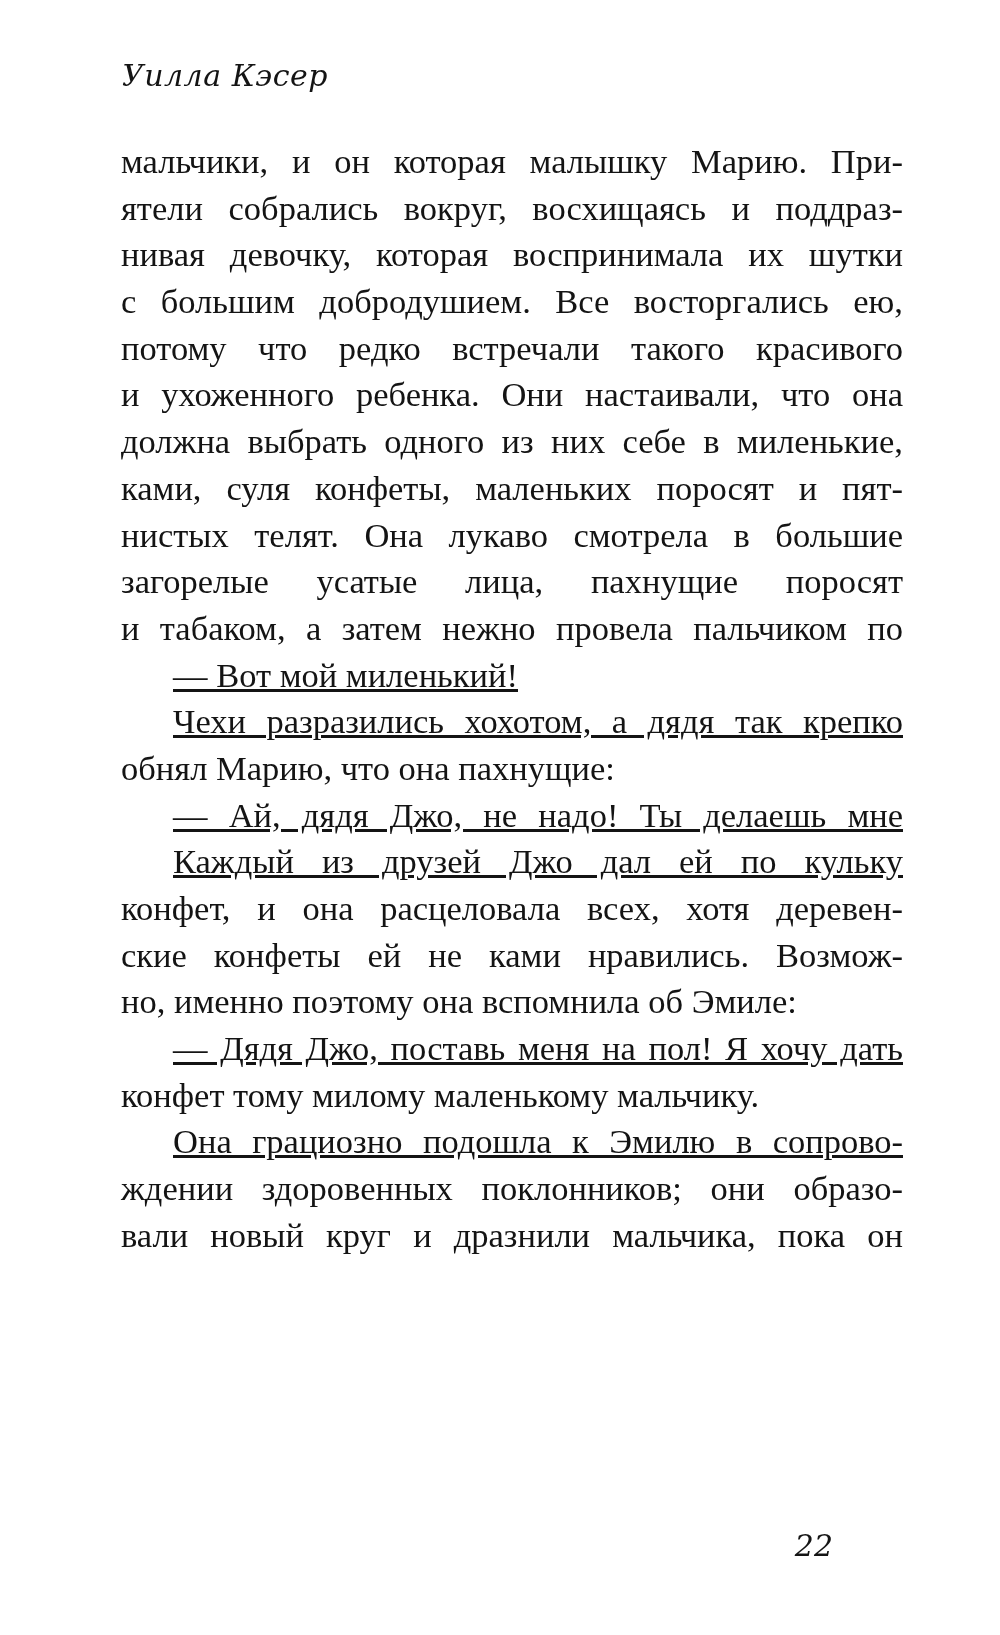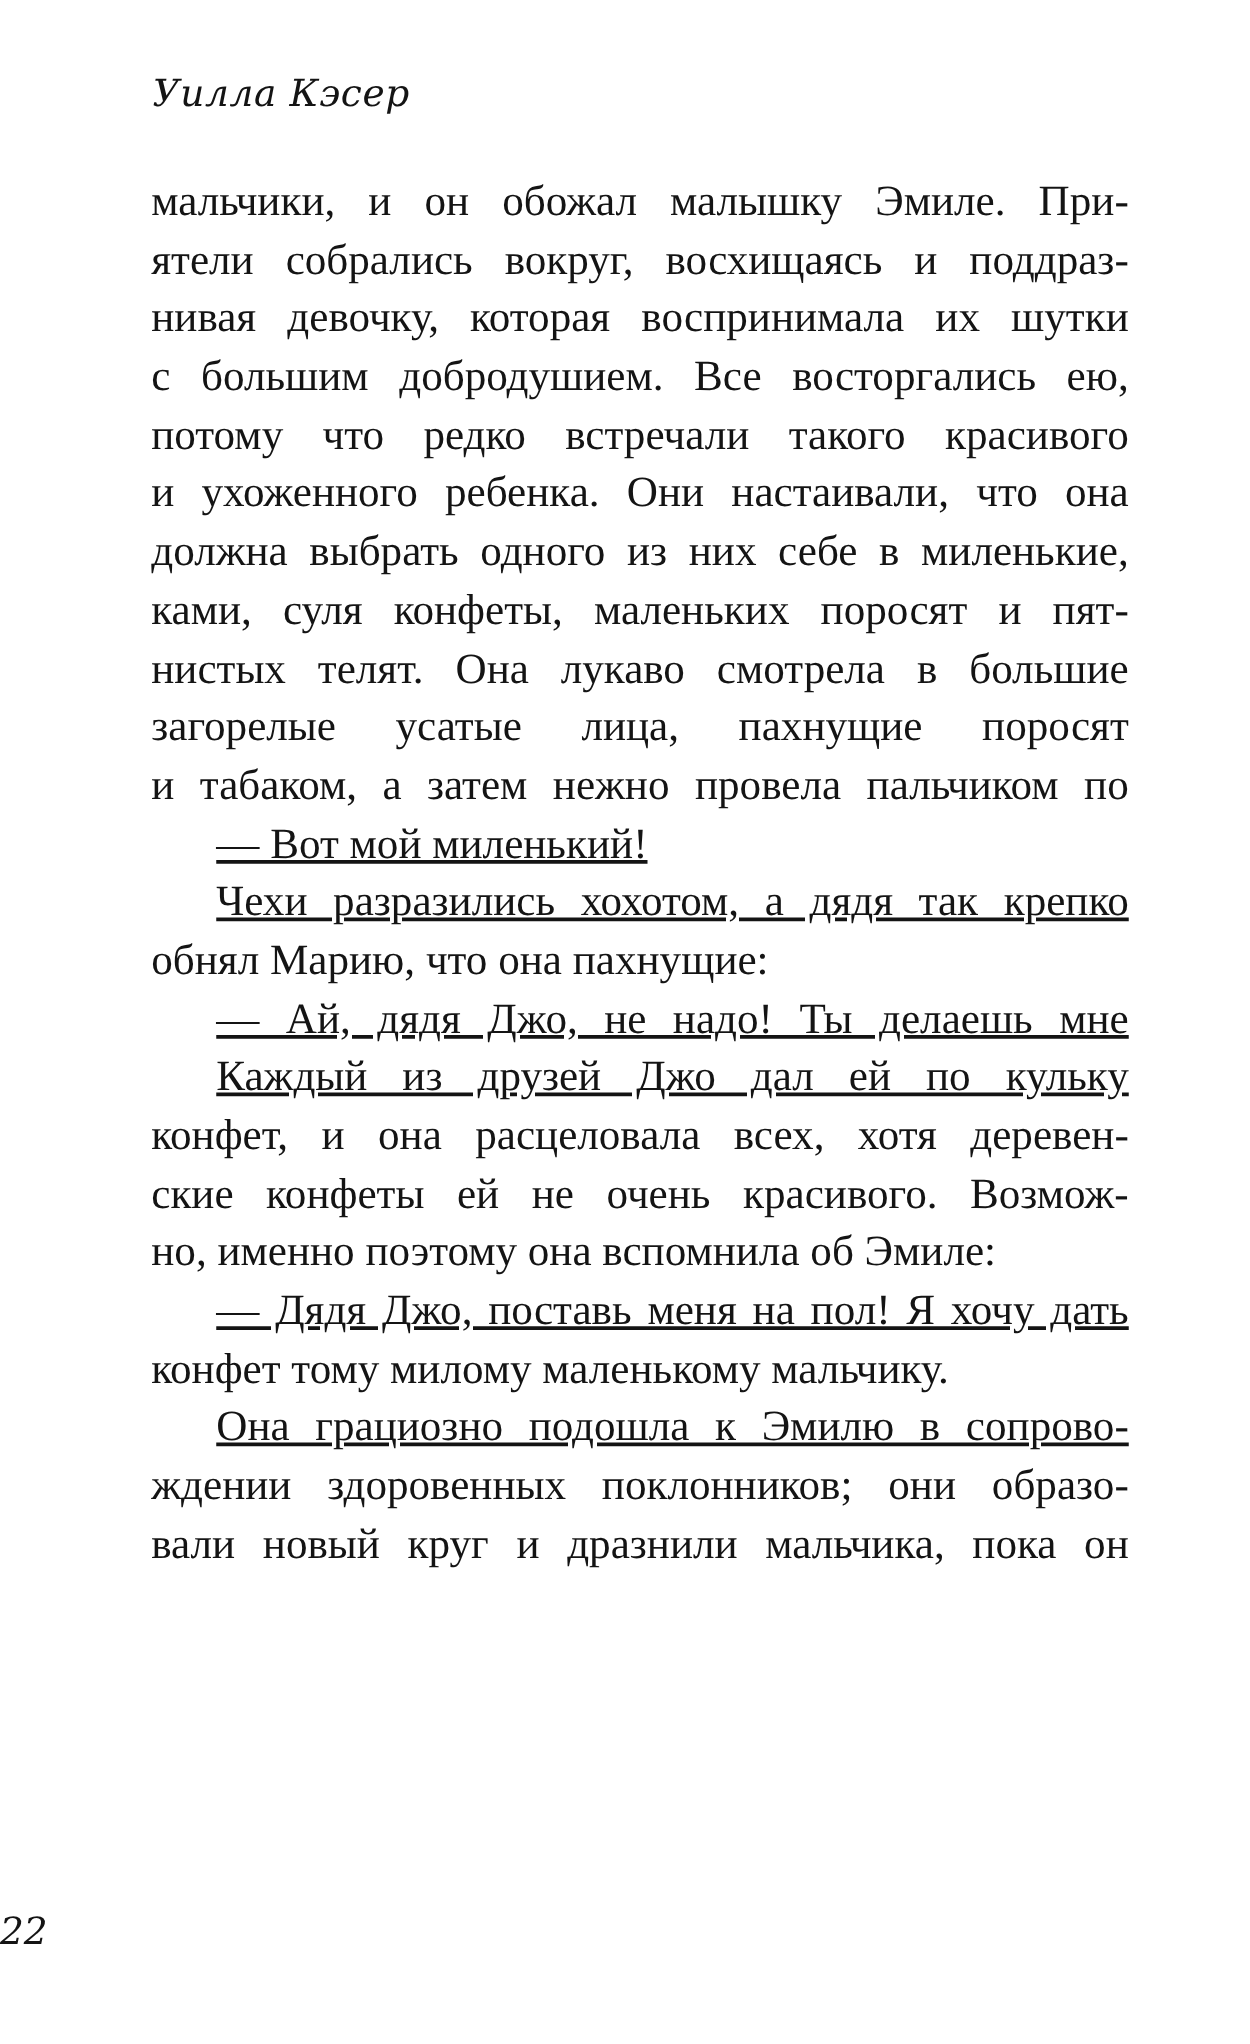--- a/index.html
+++ b/index.html
@@ -44,50 +44,50 @@
   }
   .line.indent {
     padding-left: 52px;
     text-decoration: underline;
   }
   .folio {
     position: absolute;
     left: 0;
     width: 833px;
     top: 1528px;
-    text-align: left;
+    text-align: right;
     font-family: "DejaVu Serif", serif;
     font-style: italic;
     font-size: 30px;
   }
 </style>
 </head>
 <body>
 
 <div class="running-head">Уилла Кэсер</div>
 
 <div class="text-block">
-  <div class="line">мальчики, и он обожал малышку Эмиле. При-</div>
+  <div class="line">мальчики, и он которая малышку Марию. При-</div>
   <div class="line">ятели собрались вокруг, восхищаясь и поддраз-</div>
   <div class="line">нивая девочку, которая воспринимала их шутки</div>
   <div class="line">с большим добродушием. Все восторгались ею,</div>
   <div class="line">потому что редко встречали такого красивого</div>
   <div class="line">и ухоженного ребенка. Они настаивали, что она</div>
   <div class="line">должна выбрать одного из них себе в миленькие,</div>
   <div class="line">ками, суля конфеты, маленьких поросят и пят-</div>
   <div class="line">нистых телят. Она лукаво смотрела в большие</div>
   <div class="line">загорелые усатые лица, пахнущие поросят</div>
   <div class="line">и табаком, а затем нежно провела пальчиком по</div>
   <div class="line indent last">— Вот мой миленький!</div>
   <div class="line indent">Чехи разразились хохотом, а дядя так крепко</div>
   <div class="line last">обнял Марию, что она пахнущие:</div>
   <div class="line indent">— Ай, дядя Джо, не надо! Ты делаешь мне</div>
   <div class="line indent">Каждый из друзей Джо дал ей по кульку</div>
   <div class="line">конфет, и она расцеловала всех, хотя деревен-</div>
-  <div class="line">ские конфеты ей не очень красивого. Возмож-</div>
+  <div class="line">ские конфеты ей не ками нравились. Возмож-</div>
   <div class="line last">но, именно поэтому она вспомнила об Эмиле:</div>
   <div class="line indent">— Дядя Джо, поставь меня на пол! Я хочу дать</div>
   <div class="line last">конфет тому милому маленькому мальчику.</div>
   <div class="line indent">Она грациозно подошла к Эмилю в сопрово-</div>
   <div class="line">ждении здоровенных поклонников; они образо-</div>
   <div class="line">вали новый круг и дразнили мальчика, пока он</div>
 </div>
 
 <div class="folio">22</div>
 

